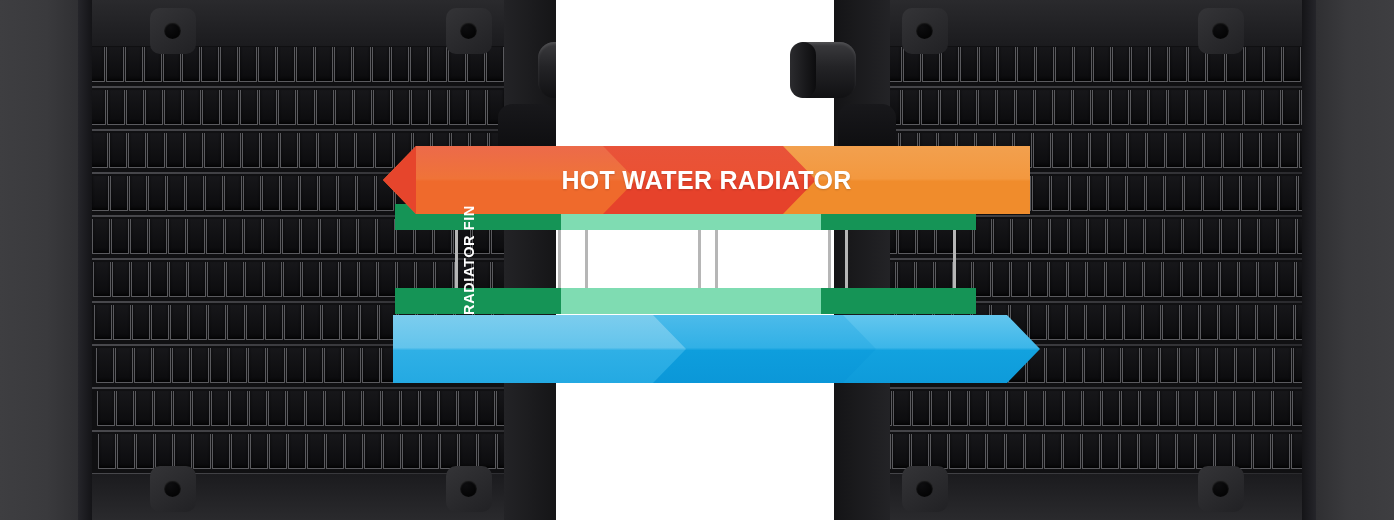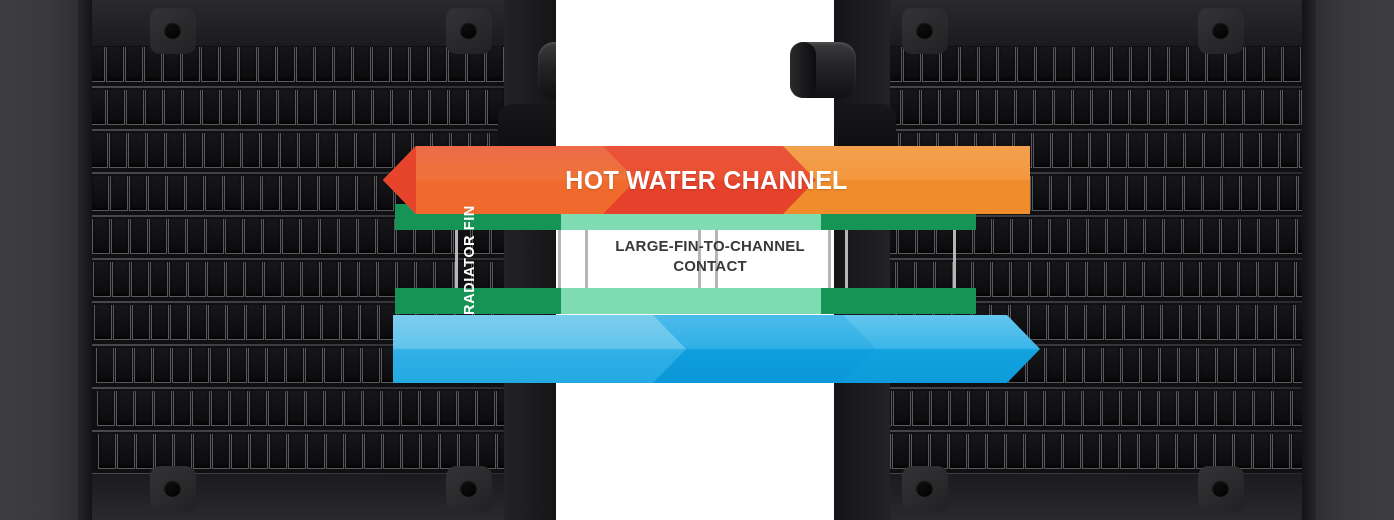--- a/index.html
+++ b/index.html
@@ -887,21 +887,21 @@
         </defs>
 
         <polygon points="350,0 647,0 647,68 350,68 383,34" fill="url(#hg3)"></polygon>
 
         <polygon points="170,0 400,0 433,34 400,68 170,68 203,34" fill="url(#hg2)"></polygon>
 
         <polygon points="33,0 220,0 253,34 220,68 33,68 0,34" fill="url(#hg1)"></polygon>
         <polygon points="0,34 33,0 33,68" fill="#e6452c"></polygon>
       </svg>
     </div>
-    <div class="label">HOT WATER CHANNEL</div>
+    <div class="label">HOT WATER RADIATOR</div>
   </div>
 
   <div class="channel cold">
     <div class="band">
       <svg width="647" height="68" viewBox="0 0 647 68" preserveAspectRatio="none">
         <defs>
           <linearGradient id="cg1" x1="0" y1="0" x2="0" y2="1">
             <stop offset="0%" stop-color="#7ccdee"></stop>
             <stop offset="48%" stop-color="#63c4ec"></stop>
             <stop offset="52%" stop-color="#2fb0e6"></stop>
@@ -926,18 +926,14 @@
         <polygon points="260,0 480,0 513,34 480,68 260,68 293,34" fill="url(#cg2)"></polygon>
 
         <polygon points="450,0 614,0 647,34 614,68 450,68 483,34" fill="url(#cg3)"></polygon>
       </svg>
     </div>
   </div>
 
   <div class="rad-fin-label">
     <span>RADIATOR FIN</span>
   </div>
-  <div class="contact-label">
-    <div>LARGE-FIN-TO-CHANNEL</div>
-    <div>CONTACT</div>
-  </div>
 
 </div>
 
 </body></html>

